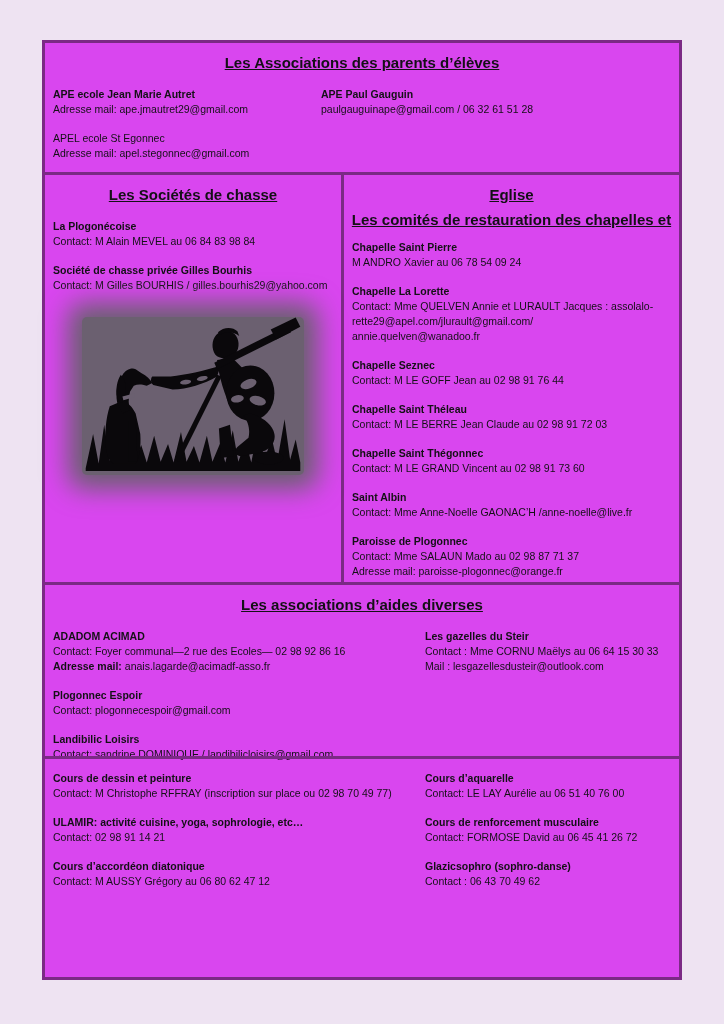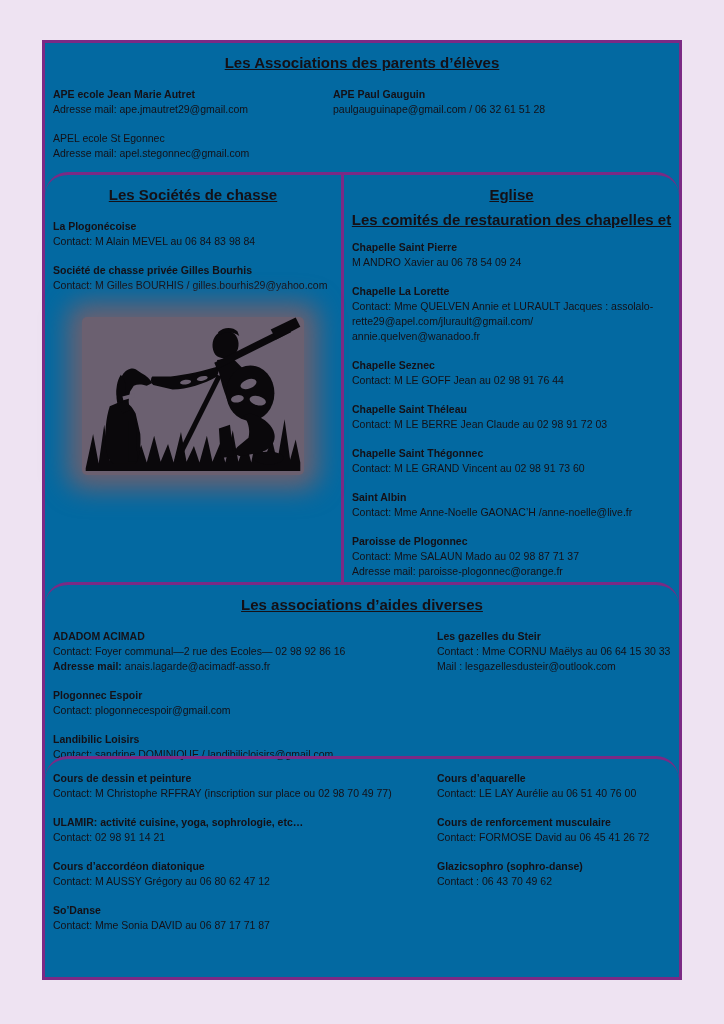--- a/index.html
+++ b/index.html
@@ -9,37 +9,37 @@
     font-family:"Liberation Sans","DejaVu Sans",sans-serif;
     color:#141016;
     position:relative;
     overflow:hidden;
   }
   .doc-table{
     position:absolute;left:42px;top:40px;
     width:640px;height:940px;
     box-sizing:border-box;
     border:3px solid #7b2a85;
-    background:#0369a1;
+    background:#d946ef;
     display:flex;flex-direction:column;
   }
   .row{box-sizing:border-box;}
-  .row + .row{border-top:3px solid #7b2a85;border-radius:23px;}
+  .row + .row{border-top:3px solid #7b2a85;}
   .row1{height:129px;}
   .row2{height:410px;display:flex;}
   .row3{height:174px;}
   .row4{flex:1;}
   .cell-left{width:296px;box-sizing:border-box;}
   .cell-right{flex:1;box-sizing:border-box;border-left:3px solid #7b2a85;}
   .section-title{
     font-size:15px;font-weight:bold;text-align:center;
     padding-top:7px;line-height:25px;
   }
   .section-title .u{text-decoration:underline;}
-  .cols{display:grid;gap:12px;}
+  .cols{display:grid;}
   .cols-parents{grid-template-columns:268px 1fr;}
   .cols-wide{grid-template-columns:372px 1fr;}
   .entries{padding:12px 8px 0 8px;}
   .entries-tight{padding-top:8px;}
   .entry{margin-bottom:14px;}
   .entry-name,.entry-line{
     font-size:10.5px;line-height:15px;white-space:nowrap;
   }
   .b{font-weight:bold;}
   .hunter-wrap{
@@ -220,24 +220,20 @@
             <div class="entry-line">Contact: M Christophe RFFRAY (inscription sur place ou 02 98 70 49 77)</div>
           </div>
           <div class="entry">
             <div class="entry-name b">ULAMIR: activité cuisine, yoga, sophrologie, etc…</div>
             <div class="entry-line">Contact: 02 98 91 14 21</div>
           </div>
           <div class="entry">
             <div class="entry-name b">Cours d’accordéon diatonique</div>
             <div class="entry-line">Contact: M AUSSY Grégory au 06 80 62 47 12</div>
           </div>
-          <div class="entry">
-            <div class="entry-name b">So’Danse</div>
-            <div class="entry-line">Contact: Mme Sonia DAVID au 06 87 17 71 87</div>
-          </div>
         </div>
       <div class="entries">
           <div class="entry">
             <div class="entry-name b">Cours d’aquarelle</div>
             <div class="entry-line">Contact: LE LAY Aurélie au  06 51 40 76 00</div>
           </div>
           <div class="entry">
             <div class="entry-name b">Cours de renforcement musculaire</div>
             <div class="entry-line">Contact: FORMOSE David au 06 45 41 26 72</div>
           </div>

